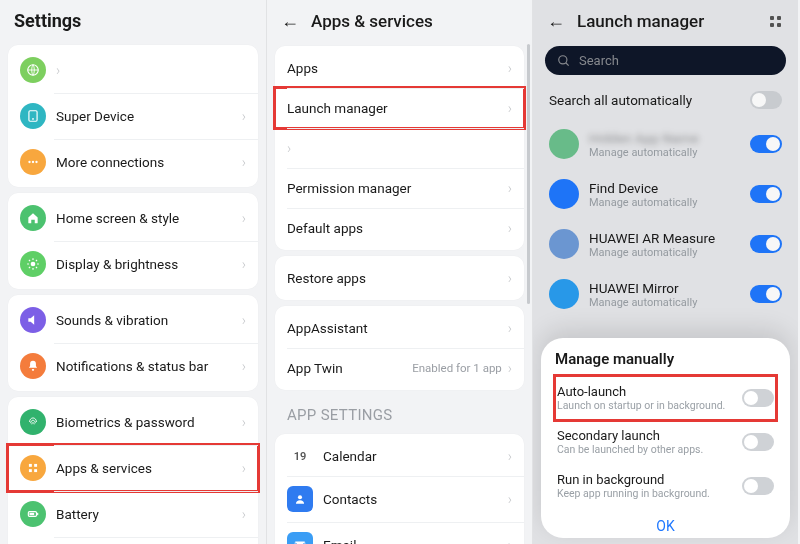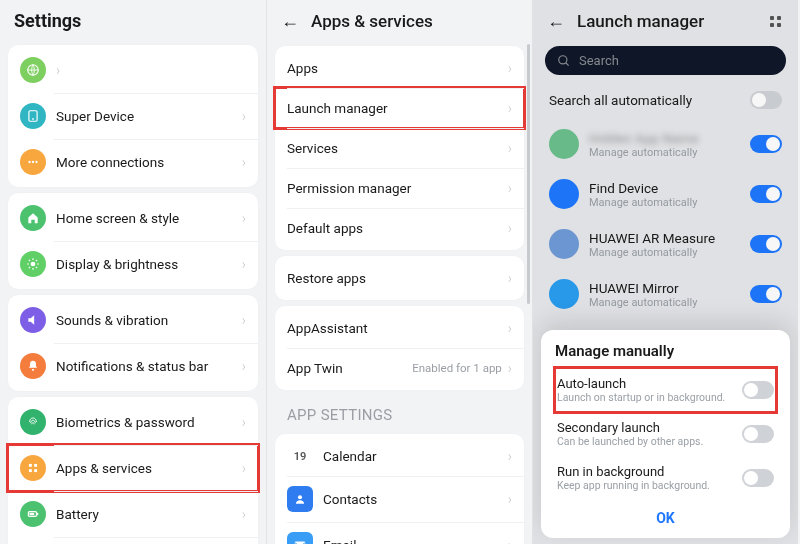--- a/index.html
+++ b/index.html
@@ -37,27 +37,27 @@
   .lm-row { display:flex; align-items:center; padding:10px 16px; }
   .lm-row .lm-text { flex:1; }
   .lm-row .title { font-size:13.5px; }
   .lm-row .sub { font-size:11px; color:#9aa0a6; }
   .app-icon { width:30px; height:30px; border-radius:50%; margin-right:10px; flex:0 0 30px; display:flex; align-items:center; justify-content:center;}
   .toggle { width:32px; height:18px; border-radius:10px; background:#1f78ff; position:relative; flex:0 0 32px;}
   .toggle::after{ content:""; width:14px; height:14px; background:#fff; border-radius:50%; position:absolute; top:2px; right:2px;}
   .toggle.off { background:#cfd2d6; }
   .toggle.off::after{ right:auto; left:2px;}
   .blur { filter: blur(2px); color: transparent; text-shadow: 0 0 5px rgba(0,0,0,0.4);}
-  .sheet { position:absolute; left:8px; right:8px; bottom:6px; background:#fff; border-radius:12px; padding:12px 14px 8px; box-shadow:0 -8px 24px rgba(0,0,0,0.12);}
+  .sheet { position:absolute; left:8px; right:8px; bottom:6px; background:#fff; border-radius:22px; padding:12px 14px 0; box-shadow:0 -8px 24px rgba(0,0,0,0.12);}
   .sheet h3{ font-size:15px; font-weight:600; margin-bottom:8px;}
   .sheet .srow{ display:flex; align-items:center; padding:8px 2px; }
   .sheet .srow .stext{flex:1;}
   .sheet .srow .stitle{font-size:13px;}
   .sheet .srow .ssub{font-size:10.5px; color:#9aa0a6;}
-  .ok-btn { text-align:center; color:#1f78ff; font-size:14px; font-weight:700; padding:10px 0 4px; }
+  .ok-btn { text-align:center; color:#1f78ff; font-size:14px; font-weight:400; padding:10px 0 4px; }
   .hdr-icons { margin-left:auto; display:flex; gap:3px; flex-wrap:wrap; width:14px;}
   .hdr-icons span{ width:4px; height:4px; background:#555; border-radius:1px;}
   .scroll-ind{position:absolute; right:2px; top:44px; width:3px; height:260px; background:#c7cace; border-radius:2px;}
   .overlay-shade{position:absolute; inset:0; background:rgba(0,0,0,0.03);}
 </style>
 </head>
 <body>
 
 <div class="panel panel1">
   <div class="header">
@@ -195,21 +195,20 @@
       <div class="card">
         <div class="row">
           <div class="label">Apps</div>
           <div class="chev">›</div>
         </div>
         <div class="row highlight">
           <div class="label">Launch manager</div>
           <div class="chev">›</div>
         </div>
         <div class="row">
-          <div class="label">Services</div>
           <div class="chev">›</div>
         </div>
         <div class="row">
           <div class="label">Permission manager</div>
           <div class="chev">›</div>
         </div>
         <div class="row">
           <div class="label">Default apps</div>
           <div class="chev">›</div>
         </div>

